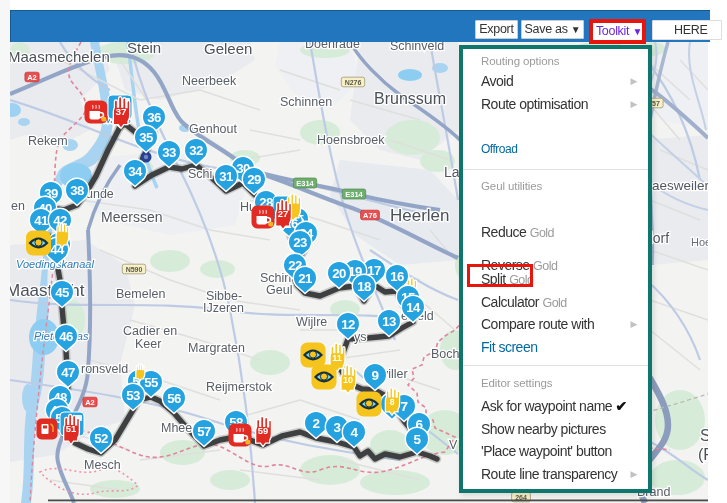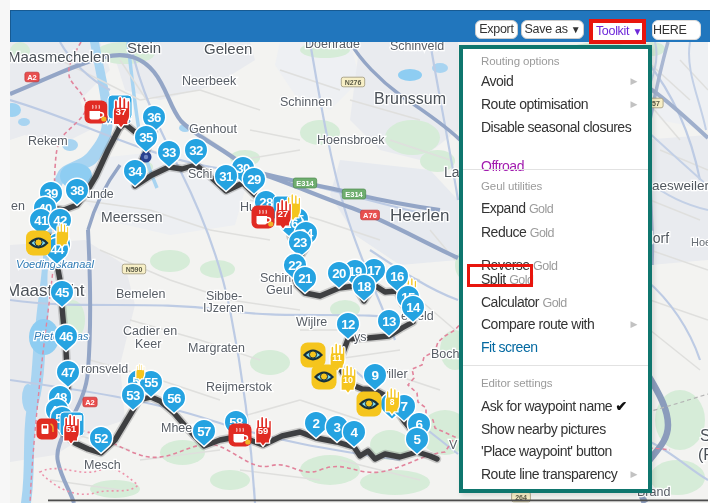--- a/index.html
+++ b/index.html
@@ -1,16 +1,16 @@
 <!DOCTYPE html>
 <html><head><meta charset="utf-8">
 <style>
   html,body{margin:0;padding:0;background:#fff;width:727px;height:503px;overflow:hidden;
     font-family:"Liberation Sans", sans-serif;}
-  .btn{position:absolute;background:#fff;border:1px solid #ccc;border-radius:6px;
+  .btn{position:absolute;background:#fff;border:1px solid #ccc;border-radius:1px;
     font-size:12.5px;letter-spacing:-0.3px;color:#333;text-align:center;line-height:17px;height:17px;}
 </style></head>
 <body>
 <div style="position:absolute;left:0;top:0;width:10px;height:503px;background:#f7f7f7"></div>
 <svg style="position:absolute;left:10px;top:42px" width="698" height="461" viewBox="10 42 698 461" font-family="&quot;Liberation Sans&quot;, sans-serif">
     <rect x="10" y="42" width="698" height="461" fill="#f3f3f1"></rect>
 <path d="M10,42 L100,42 L110,70 L80,100 L90,130 L60,145 L25,135 L10,140 Z" fill="#e9ebef"></path>
 <path d="M110,42 L250,42 L255,60 L215,85 L160,100 L125,90 Z" fill="#e9ebef"></path>
 <path d="M280,42 L350,42 L360,80 L330,110 L295,95 L275,65 Z" fill="#eef0f3"></path>
 <path d="M360,42 L458,42 L458,130 L420,160 L380,150 L350,120 L355,80 Z" fill="#e9ebef"></path>
@@ -513,30 +513,28 @@
       <path d="M-7,11.5 L-7,0 Q-7,-2.5 -6,-4 L-6,-9 Q-6,-11 -4.6,-11 Q-3.2,-11 -3.2,-9 L-3.2,-4.5 L-2.2,-4.5 L-2.2,-12 Q-2.2,-14 -0.8,-14 Q0.6,-14 0.6,-12 L0.6,-4.5 L1.6,-4.5 L1.6,-11 Q1.6,-13 3,-13 Q4.4,-13 4.4,-11 L4.4,-4 L5.4,-4 L5.4,-8.5 Q5.4,-10.3 6.7,-10.3 Q8,-10.3 8,-8.5 L8,2.5 Q8,6.5 6.3,8.8 L6.3,11.5 L2.5,11.5 L0,15 L-2.5,11.5 Z" fill="#e02b22" stroke="#fff" stroke-width="1.2380952380952381"></path>
       <text x="0" y="3" style="font-size:9px;font-weight:bold" fill="#fff" text-anchor="middle">59</text>
     </g>
     <rect x="48" y="499.5" width="665" height="1.8" fill="#4c4c4c"></rect>
   </svg>
 <div style="position:absolute;left:10px;top:10px;width:699px;height:32px;background:#2176bd;border-left:1px solid #175a92;box-shadow:inset 0 1px 0 #175a92"></div>
 <div class="btn" style="left:475px;top:20px;width:41px">Export</div>
 <div class="btn" style="left:521px;top:20px;width:61px">Save as <span style="font-size:10px">▼</span></div>
 <div style="position:absolute;left:589px;top:19px;width:49px;height:17px;border:4px solid #e8150d;background:#fff;
   font-size:12.5px;letter-spacing:-0.3px;color:#6d28d9;text-align:right;line-height:16px">Toolkit <span style="font-size:10px">▼</span></div>
-<div class="btn" style="left:652px;top:20px;width:47px;height:18px;line-height:18px;text-align:left;padding-left:0;border-color:#ddd">HERE</div>
+<div class="btn" style="left:652px;top:20px;width:47px;height:18px;line-height:18px;text-align:left;padding-left:21px;border-color:#ddd">HERE</div>
 <div style="position:absolute;left:459px;top:45px;width:185px;height:440px;background:#fff;border:4px solid #0f766e;box-shadow:2px 2px 5px rgba(0,0,0,0.12)">
     <div style="position:absolute;left:18px;top:6px;font-size:11.5px;letter-spacing:-0.1px;color:#9b9b9b">Routing options</div>
 <div style="position:absolute;left:18px;right:4px;top:24px;font-size:14px;letter-spacing:-0.5px;color:#333">Avoid<span style="position:absolute;right:7px;top:3px;color:#c2c2c2;font-size:9px">▶</span></div>
 <div style="position:absolute;left:18px;right:4px;top:47px;font-size:14px;letter-spacing:-0.5px;color:#333">Route optimisation<span style="position:absolute;right:7px;top:3px;color:#c2c2c2;font-size:9px">▶</span></div>
-<div style="position:absolute;left:18px;right:4px;top:70px;font-size:14px;letter-spacing:-0.5px;color:#333">Disable seasonal closures</div>
-<div style="position:absolute;left:18px;right:4px;top:109px;font-size:14px;letter-spacing:-0.5px;color:#a21caf">Offroad</div>
+<div style="position:absolute;left:18px;right:4px;top:93px;font-size:12px;letter-spacing:-0.5px;color:#0369a1">Offroad</div>
 <div style="position:absolute;left:0;top:120px;width:100%;height:1px;background:#e2e2e2"></div>
 <div style="position:absolute;left:18px;top:131px;font-size:11.5px;letter-spacing:-0.1px;color:#9b9b9b">Geul utilities</div>
-<div style="position:absolute;left:18px;right:4px;top:151px;font-size:14px;letter-spacing:-0.5px;color:#333">Expand <span style="font-size:12.5px;color:#9b9b9b">Gold</span></div>
 <div style="position:absolute;left:18px;right:4px;top:175px;font-size:14px;letter-spacing:-0.5px;color:#333">Reduce <span style="font-size:12.5px;color:#9b9b9b">Gold</span></div>
 <div style="position:absolute;left:18px;right:4px;top:208px;font-size:14px;letter-spacing:-0.5px;color:#333">Reverse <span style="font-size:12.5px;color:#9b9b9b">Gold</span></div>
 <div style="position:absolute;left:18px;right:4px;top:222px;font-size:14px;letter-spacing:-0.5px;color:#333">Split <span style="font-size:12.5px;color:#9b9b9b">Gold</span></div>
 <div style="position:absolute;left:18px;right:4px;top:245px;font-size:14px;letter-spacing:-0.5px;color:#333">Calculator <span style="font-size:12.5px;color:#9b9b9b">Gold</span></div>
 <div style="position:absolute;left:18px;right:4px;top:267px;font-size:14px;letter-spacing:-0.5px;color:#333">Compare route with<span style="position:absolute;right:7px;top:3px;color:#c2c2c2;font-size:9px">▶</span></div>
 <div style="position:absolute;left:18px;right:4px;top:290px;font-size:14px;letter-spacing:-0.5px;color:#0369a1">Fit screen</div>
 <div style="position:absolute;left:0;top:316px;width:100%;height:1px;background:#e2e2e2"></div>
 <div style="position:absolute;left:18px;top:328px;font-size:11.5px;letter-spacing:-0.1px;color:#9b9b9b">Editor settings</div>
 <div style="position:absolute;left:18px;right:4px;top:349px;font-size:14px;letter-spacing:-0.5px;color:#333">Ask for waypoint name <span style="font-size:14px;font-weight:bold;color:#111">✔</span></div>
 <div style="position:absolute;left:18px;right:4px;top:394px;font-size:14px;letter-spacing:-0.5px;color:#333">'Place waypoint' button</div>

